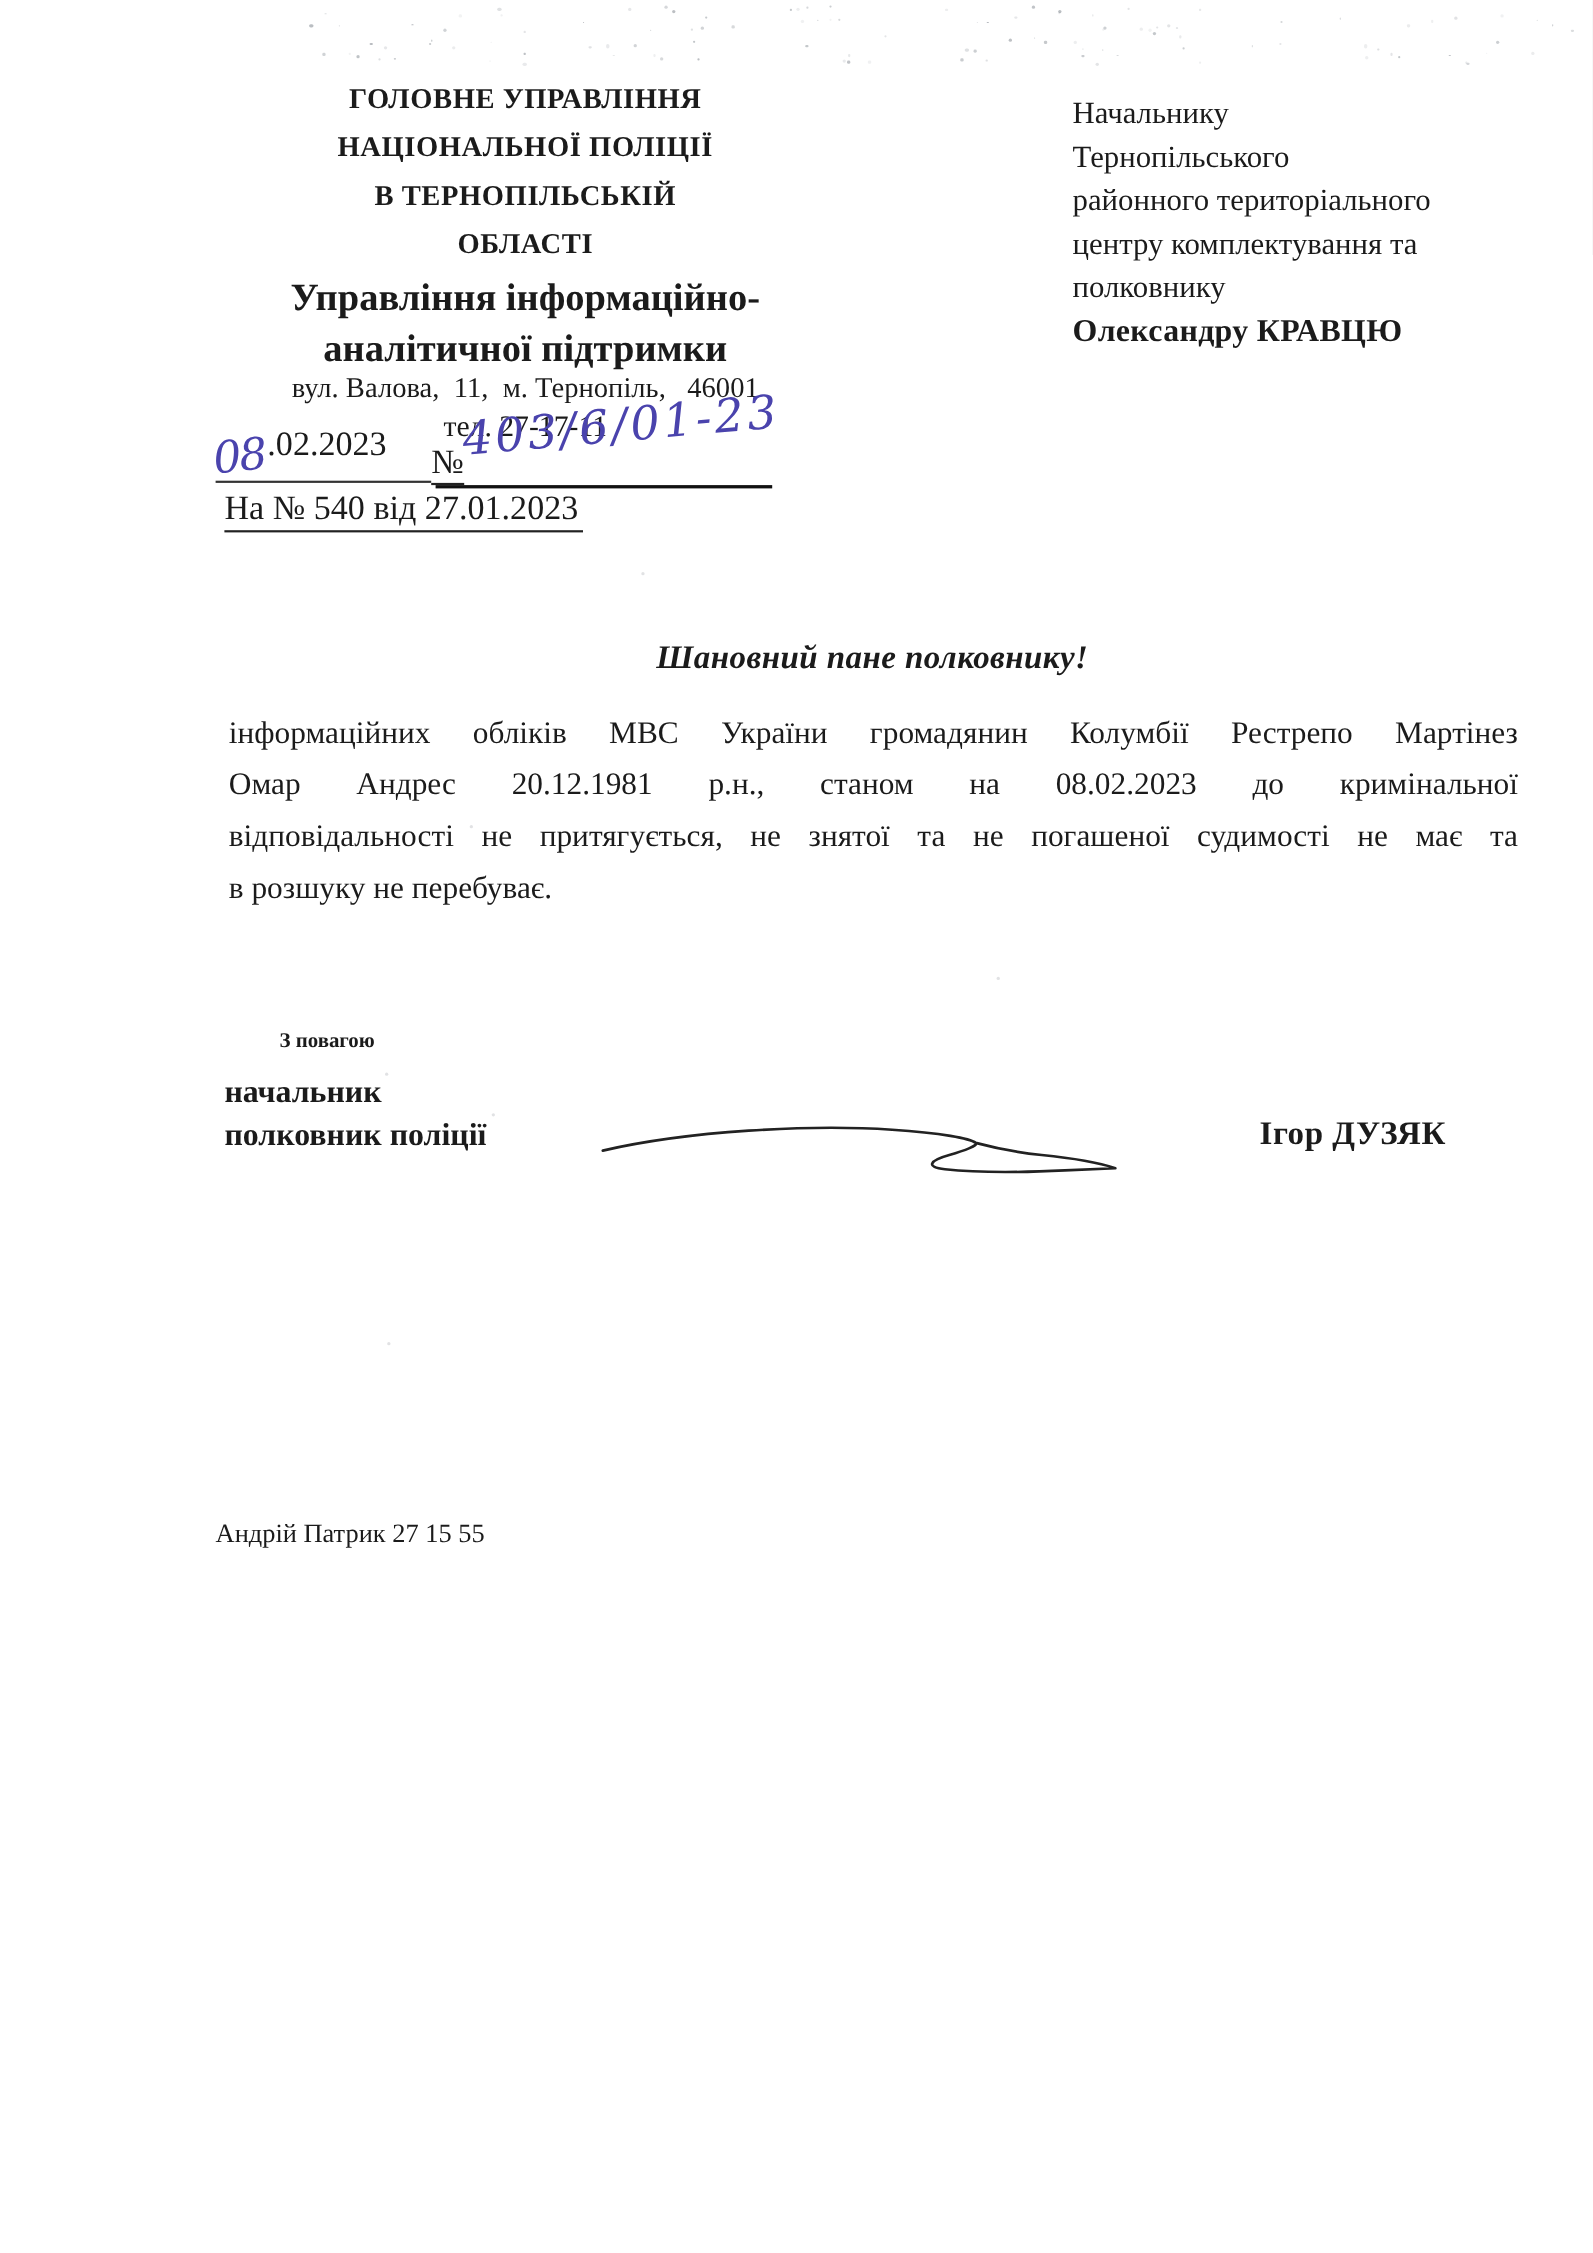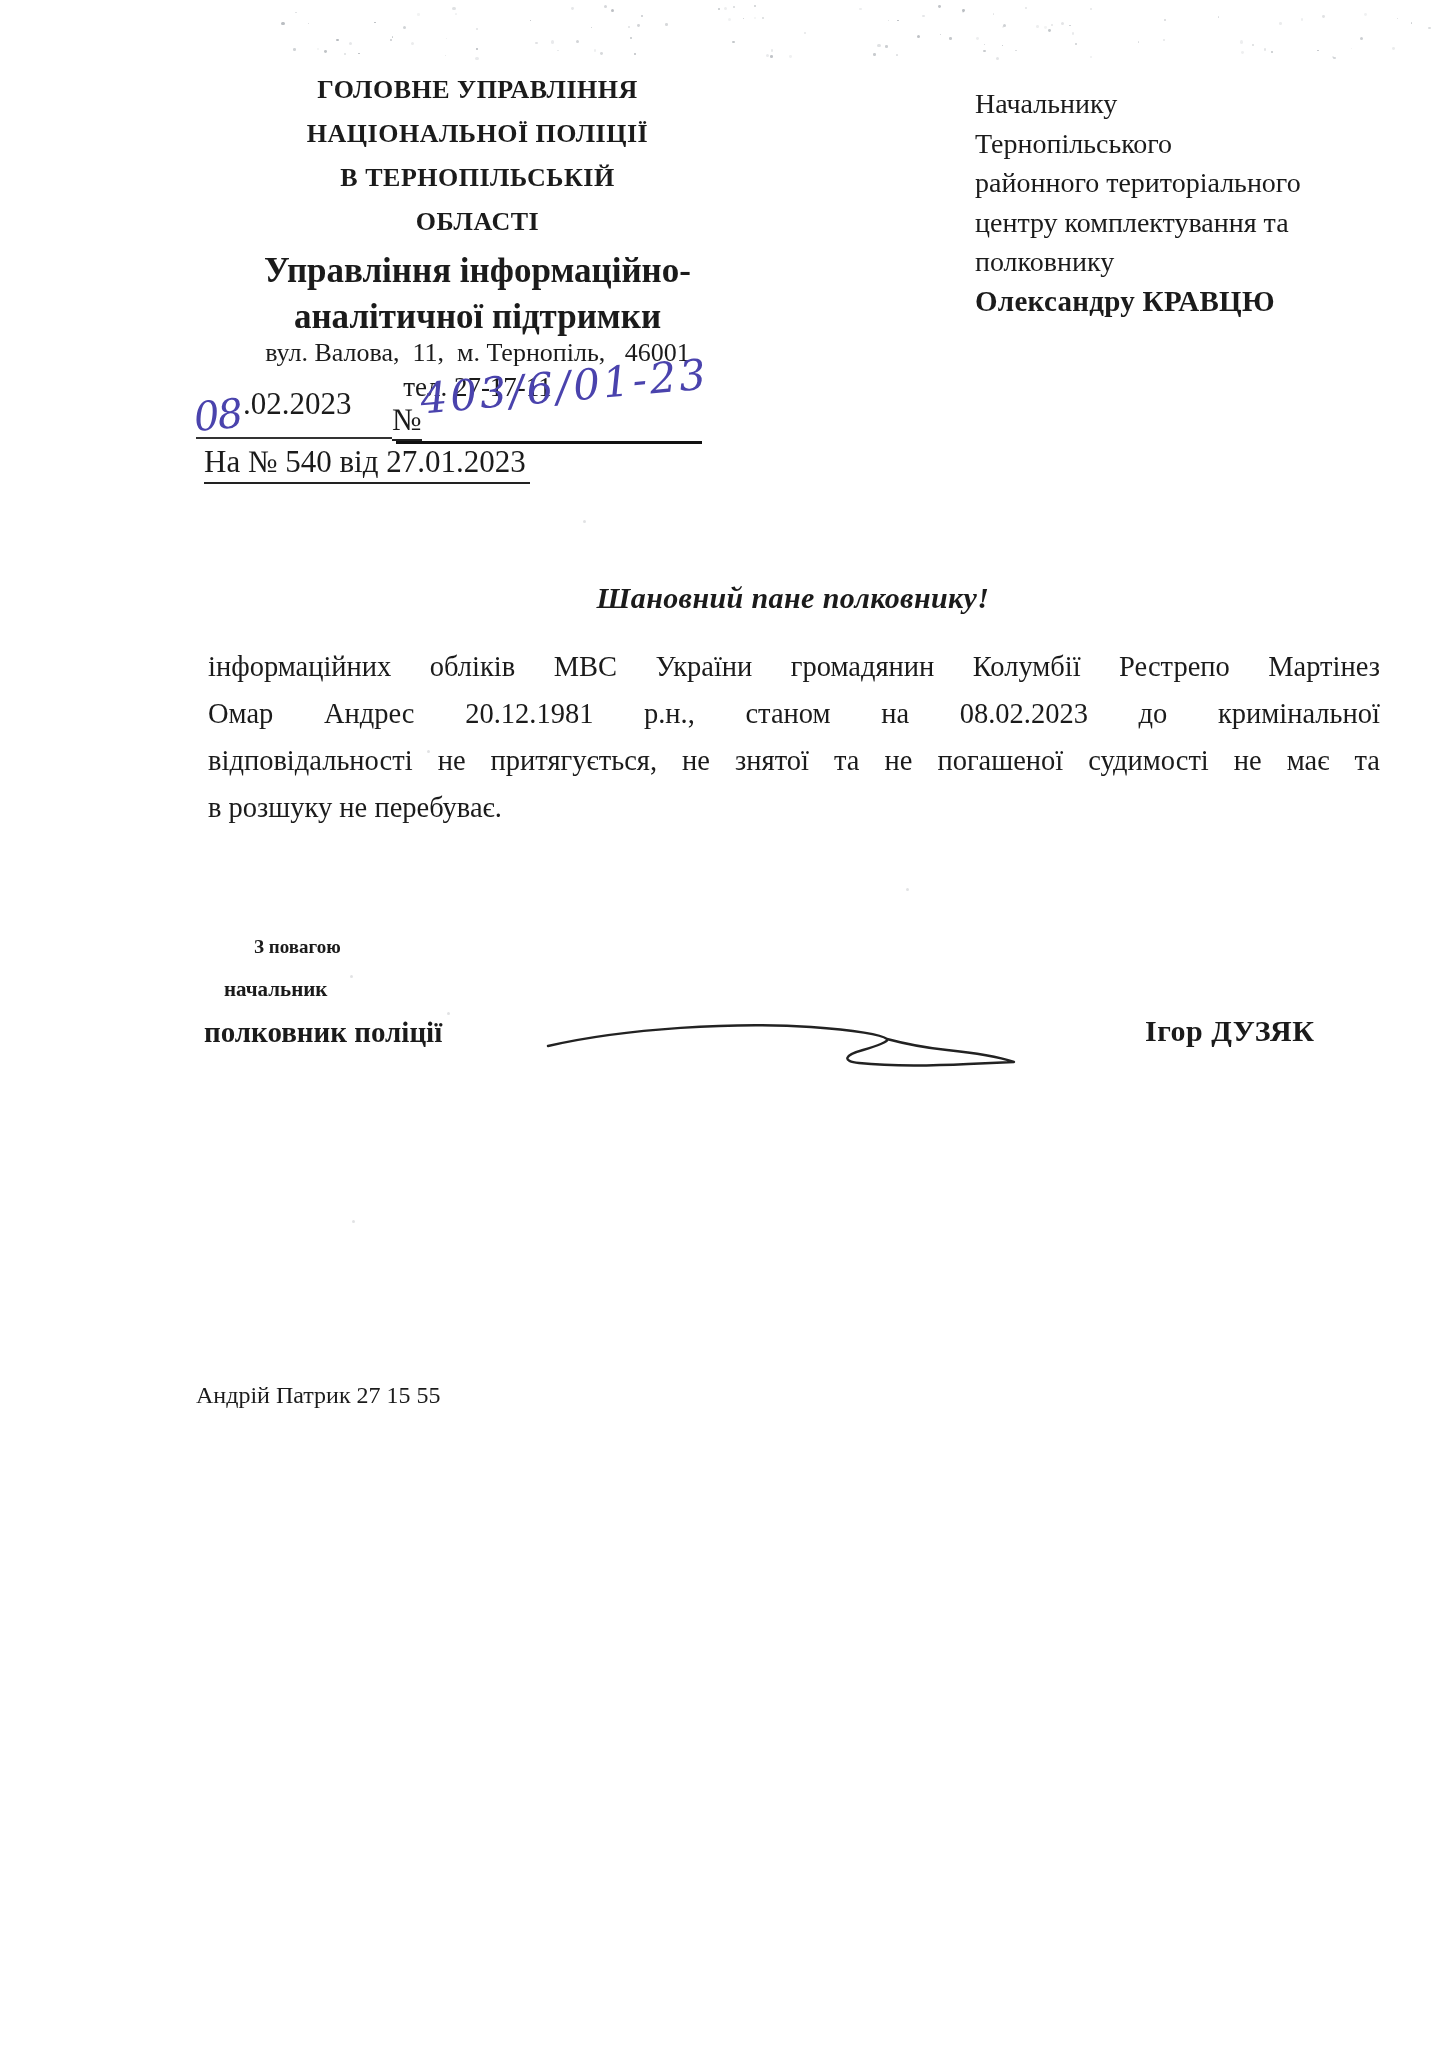--- a/index.html
+++ b/index.html
@@ -41,21 +41,21 @@
   
   .salutation{left:208px;top:581px;width:1170px;text-align:center;
     font-weight:bold;font-style:italic;font-size:30px;letter-spacing:.4px;}
   
   .body-block{left:208px;top:643px;width:1172px;font-size:28.5px;}
   .body-line{height:47px;line-height:47px;text-align:justify;text-align-last:justify;white-space:nowrap;}
   .body-line.first{text-indent:80px;}
   .body-line.last{text-align-last:left;white-space:normal;}
   
   .closing{left:254px;top:936px;font-weight:bold;font-size:19px;}
-  .pos1{left:204px;top:977px;font-weight:bold;font-size:21px;margin-left:20px;}
+  .pos1{left:204px;top:977px;font-weight:bold;font-size:29px;}
   .pos2{left:204px;top:1016px;font-weight:bold;font-size:29px;}
   .sig-name{left:1145px;top:1014px;font-weight:bold;font-size:30px;letter-spacing:.5px;}
   .sig-svg{left:546px;top:1020px;}
   
   .executor{left:196px;top:1382px;font-size:24px;}
   
   .speck{position:absolute;background:#57606a;border-radius:50%;}
 </style>
 </head>
 <body>

